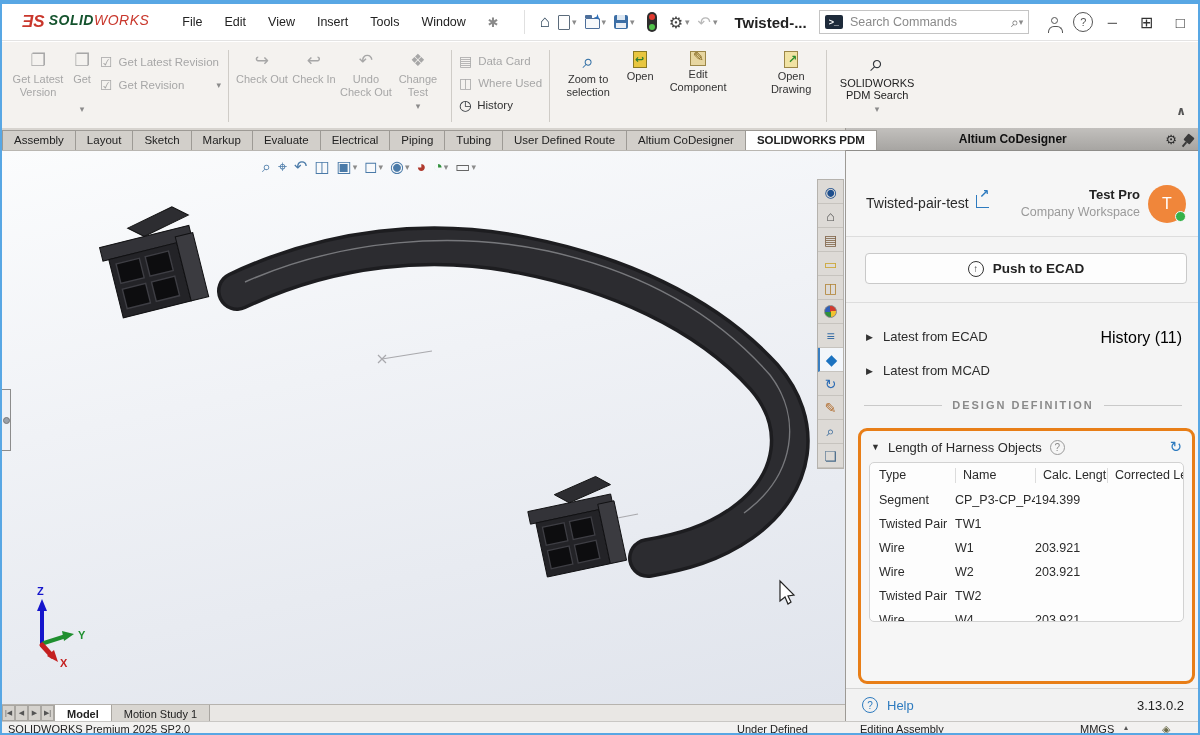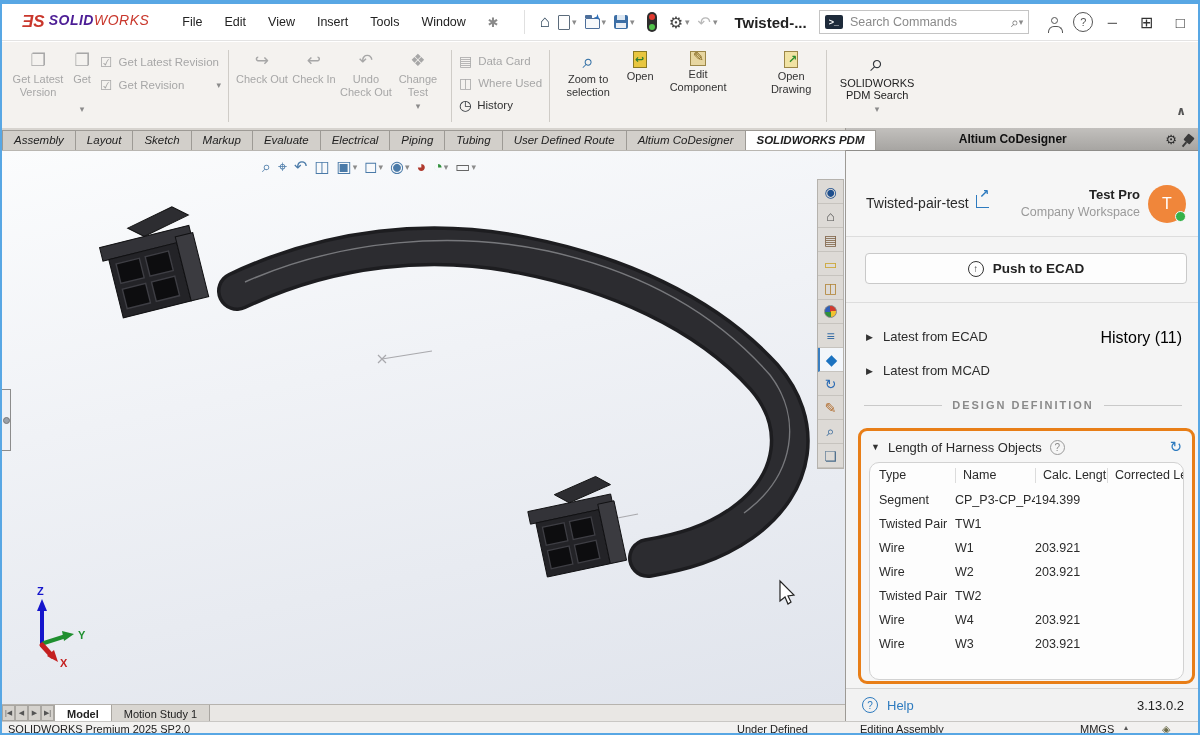--- a/index.html
+++ b/index.html
@@ -3,21 +3,21 @@
 <meta charset="utf-8">
 <style>
   * { margin:0; padding:0; box-sizing:border-box; }
   html,body { width:1200px; height:735px; font-family:"Liberation Sans","DejaVu Sans",sans-serif; }
   .window { position:relative; width:1200px; height:735px; background:#fff; border:2px solid #58a7e4; border-top:4px solid #58a7e4; overflow:hidden; }
 
   
   .titlebar { position:absolute; left:0; top:0; width:100%; height:37px; background:#fff; display:flex; align-items:center; border-bottom:1px solid #e3e3e3; }
   .logo { display:flex; align-items:flex-start; margin-left:20px; cursor:default; }
   .logo .ds { font-style:italic; font-weight:bold; font-size:17px; color:#c9372c; margin-right:4px; }
-  .logo .solid { font-weight:bold; font-style:italic; font-size:14px; color:#4c1d95; letter-spacing:.5px; }
+  .logo .solid { font-weight:bold; font-style:italic; font-size:14px; color:#14532d; letter-spacing:.5px; }
   .logo .works { font-style:italic; font-size:14px; color:#c9372c; letter-spacing:.5px; }
   .menus { display:flex; margin-left:22px; }
   .menu-item { font-size:12.5px; color:#222; padding:5px 11px; cursor:default; }
   .pin-glyph, .caret { color:#8b8b8b; font-size:9px; }
   .qat { display:flex; align-items:center; margin-left:14px; border-left:1px solid #e0e0e0; padding-left:12px; gap:2px; }
   .qbtn { display:flex; align-items:center; padding:2px 3px; font-size:15px; color:#3c5a78; }
   .qbtn .caret { margin-left:2px; }
   .icon-page { width:12px; height:15px; background:#fdfdfd; border:1.4px solid #5b6b7b; border-radius:1px; position:relative; }
   .icon-folder { width:15px; height:11px; background:#f7f9fb; border:1.4px solid #4d6f9b; border-radius:1px; position:relative; margin-top:3px; }
   .icon-folder::before { content:""; position:absolute; left:-1px; top:-4px; width:7px; height:3px; background:#4d6f9b; border-radius:1px 1px 0 0; }
@@ -66,21 +66,21 @@
   .icon-open-dwg { width:14px; height:17px; background:#f1e3a4; border:1px solid #9c8748; position:relative; }
   .icon-open-dwg::after { content:"↗"; position:absolute; right:0px; top:1px; color:#2d8d2d; font-weight:bold; font-size:11px; }
   .pdm-search-btn { display:flex; flex-direction:column; align-items:center; width:86px; padding-top:1px; }
   .pdm-search-btn .ric { font-size:24px; font-weight:300; }
   .pdm-search-btn .blabel { font-size:11px; text-align:center; color:#222; margin-top:0px; }
   .ribbon-collapse { position:absolute; right:12px; bottom:10px; color:#555; font-size:12px; font-weight:bold; }
   .caret-under { color:#8b8b8b; font-size:9px; margin-top:3px; }
 
   
   .tabrow { position:absolute; left:0; top:124px; width:843px; height:23px; background:#d7d4cf; display:flex; align-items:flex-end; border-bottom:1px solid #b9b6b1; }
-  .ctab { font-size:11.5px; color:#222; padding:3px 11px 4px; border:1px solid #9d9a95; border-bottom:none; background:#d2cfca; margin-right:-1px; white-space:nowrap;font-style:italic; }
+  .ctab { font-size:11.5px; color:#222; padding:3px 11px 4px; border:1px solid #9d9a95; border-bottom:none; background:#d2cfca; margin-right:-1px; white-space:nowrap; }
   .ctab.active { background:#fff; font-weight:bold; position:relative; z-index:2; }
 
   
   .viewport { position:absolute; left:0; top:147px; width:843px; height:553px; background:linear-gradient(168deg,#fbfcfd 0%,#f0f2f6 40%,#e0e4ec 100%); overflow:hidden; }
   .headsup { position:absolute; left:252px; top:3px; display:flex; align-items:center; gap:3px; padding:2px 6px; }
   .hbtn { display:flex; align-items:center; font-size:16px; color:#4a7aa8; padding:1px 2px; }
   .hbtn .caret { margin-left:1px; }
   .left-flyout { position:absolute; left:0; top:238px; width:9px; height:62px; background:#eef1f5; border:1px solid #8c8c8c; border-left:none; display:flex; align-items:center; justify-content:center; }
   .left-flyout::after { content:""; width:5px; height:5px; border-radius:50%; background:#9aa0a8; border:1px solid #777; }
   .strip { position:absolute; right:1px; top:28px; width:27px; display:flex; flex-direction:column; background:#d9d6d2; border:1px solid #b5b2ad; }
@@ -127,21 +127,21 @@
   .tri { font-size:9px; color:#333; }
   .hist-link { position:absolute; right:18px; font-size:16px; color:#000000;text-align:right; }
   .dd-header { position:absolute; left:0; top:248px; width:100%; display:flex; align-items:center; gap:10px; padding:0 18px; }
   .dd-line { flex:1; height:1px; background:#c9c9c9; }
   .dd-text { font-size:11px; font-weight:bold; letter-spacing:2px; color:#8a8a8a; }
   .orange-box { position:absolute; left:12px; top:277px; width:337px; height:256px; border:3px solid #e87e17; border-radius:9px; background:#f6f6f6; }
   .ob-header { display:flex; align-items:center; gap:8px; padding:7px 10px 5px; }
   .ob-title { font-size:13px; color:#2b2b2b; }
   .q-circ { width:15px; height:15px; border:1.3px solid #9a9a9a; border-radius:50%; display:flex; align-items:center; justify-content:center; font-size:10px; color:#8a8a8a; }
   .refresh { margin-left:auto; color:#2e7bbf; font-size:15px; }
-  .htable { margin:1px 8px; background:#fdfdfd; border:1px solid #d2d2d2; border-radius:10px; overflow:hidden; height:218px; }
+  .htable { margin:1px 8px; background:#fdfdfd; border:1px solid #d2d2d2; border-radius:5px; overflow:hidden; height:160px; }
   .trow { display:flex; height:24px; align-items:center; padding-left:9px; white-space:nowrap; }
   .trow.head { color:#4a4a4a; font-size:12px; height:25px; }
   .tcell { font-size:12.5px; color:#2b2b2b; overflow:hidden; }
   .c-type { width:76px; } .c-name { width:80px; } .c-calc { width:72px; } .c-corr { flex:1; }
   .head .tcell { border-left:1px solid #dcdcdc; padding-left:7px; height:15px; line-height:15px; }
   .head .c-type { border-left:none; padding-left:0; }
   .panel-footer { height:33px; border-top:1px solid #d5d5d5; background:#f2f2f2; display:flex; align-items:center; padding:0 16px; }
   .help-q { width:16px; height:16px; border:1.4px solid #2e7bbf; border-radius:50%; color:#2e7bbf; font-size:10px; display:flex; align-items:center; justify-content:center; margin-right:9px; }
   .help-text { color:#2e7bbf; font-size:13px; }
   .version { margin-left:auto; font-size:13px; color:#222; }

